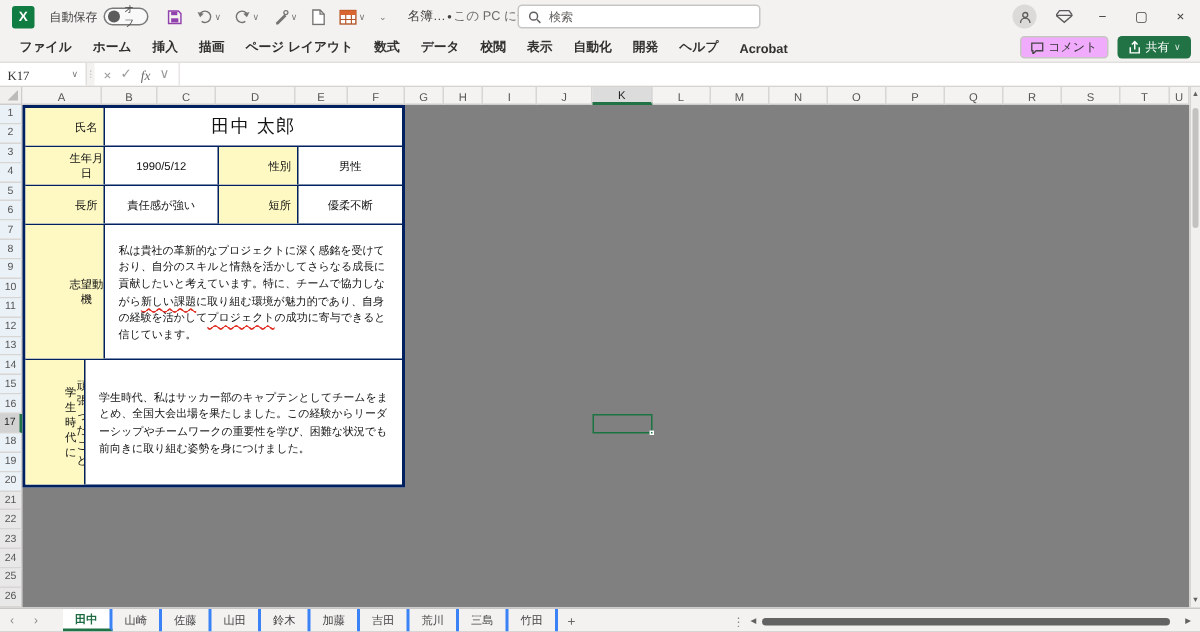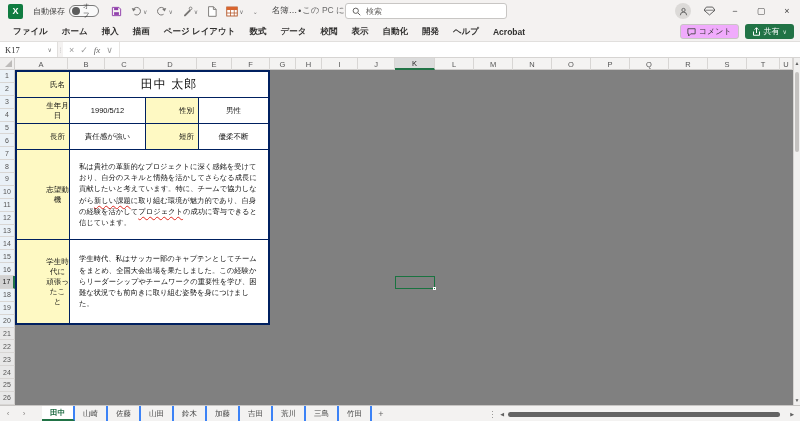--- a/index.html
+++ b/index.html
@@ -333,21 +333,21 @@
         <div class="tcell hdr" style="width:53px;">短所</div>
         <div class="tcell" style="flex:1;">優柔不断</div>
       </div>
       <div class="trow" style="height:90px;">
         <div class="tcell hdr" style="width:53px;">志望動機</div>
         <div class="tcell para" style="flex:1;">
           <span class="ptxt"><span>私は貴社の革新的なプロジェクトに深く感銘を受けており、自分のスキルと情熱を活かしてさらなる成長に貢献したいと考えています。特に、チームで協力しながら</span><span class="squiggle">新しい課題</span><span>に取り組む環境が魅力的であり、自身の経験を活かして</span><span class="squiggle">プロジェクト</span><span>の成功に寄与できると信じています。</span></span>
         </div>
       </div>
       <div class="trow" style="flex:1;">
-        <div class="tcell hdr" style="width:53px; flex-direction:column;">
+        <div class="tcell hdr" style="width:40px; ">
           <span>学生時代に</span>
           <span>頑張ったこと</span>
         </div>
         <div class="tcell para" style="flex:1;">
           <span class="ptxt">学生時代、私はサッカー部のキャプテンとしてチームをまとめ、全国大会出場を果たしました。この経験からリーダーシップやチームワークの重要性を学び、困難な状況でも前向きに取り組む姿勢を身につけました。</span>
         </div>
       </div>
     </div>
 
     <div class="selcell">

